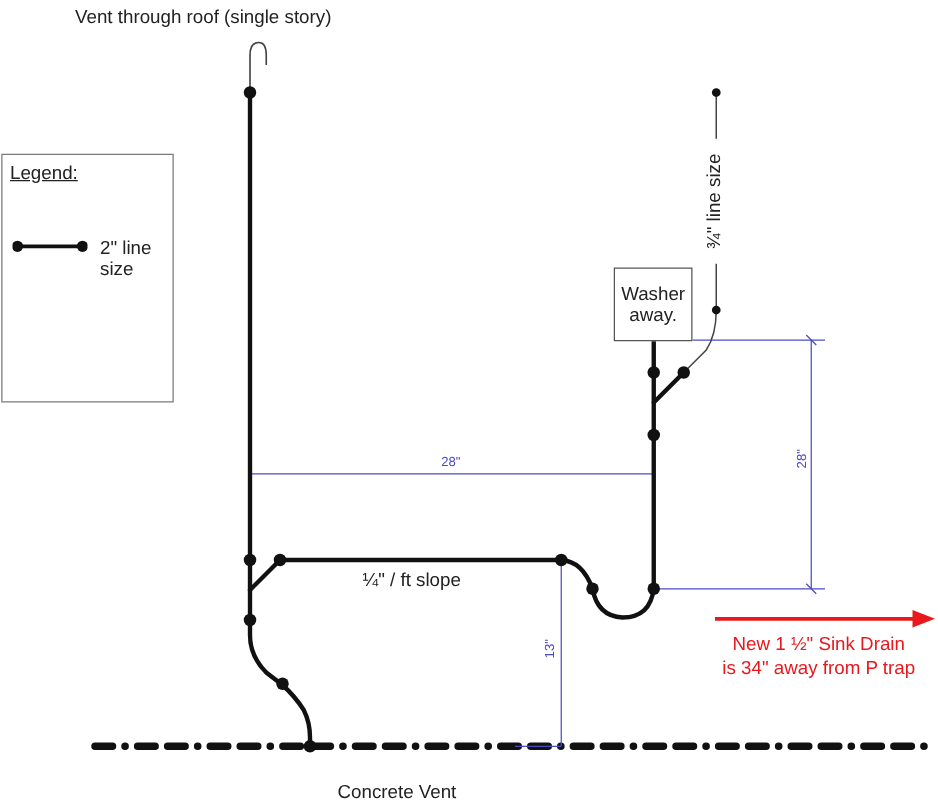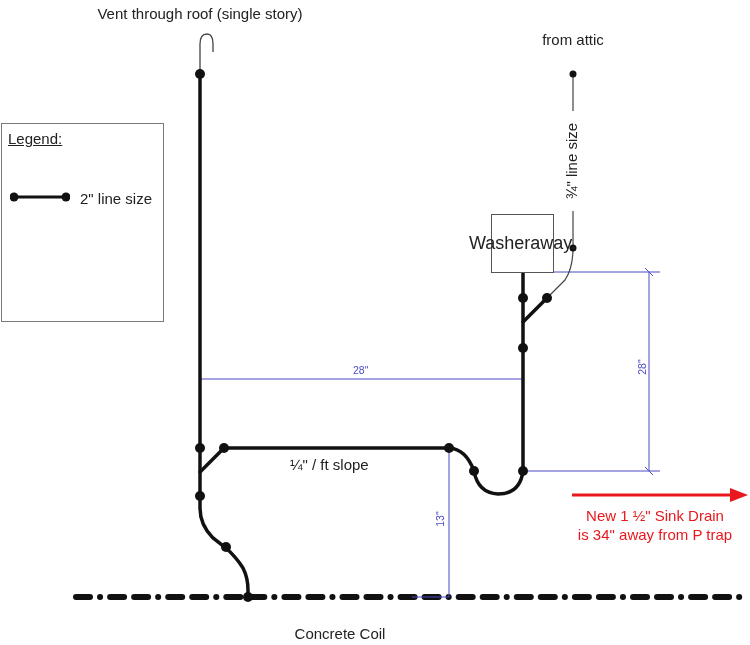--- a/index.html
+++ b/index.html
@@ -21,27 +21,26 @@
       width: 750px;
       height: 645px;
     }
     .label {
       position: absolute;
       font-family: "Liberation Sans", sans-serif;
       color: #222222;
       white-space: nowrap;
     }
     .label-center {
-      text-align: center;
     }
     .legend-box {
       position: absolute;
       left: 1px;
       top: 123px;
-      width: 163px;
+      width: 138px;
       height: 199px;
       border: 1.5px solid #7a7a7a;
       box-sizing: border-box;
       background: #ffffff;
     }
     .legend-title {
       position: absolute;
       left: 6px;
       top: 6px;
       font-size: 15px;
@@ -65,23 +64,24 @@
     .washer-box {
       position: absolute;
       left: 491px;
       top: 214px;
       width: 63px;
       height: 59px;
       border: 1.5px solid #555555;
       box-sizing: border-box;
       background: #ffffff;
       display: flex;
+      flex-direction: column;
       align-items: center;
       justify-content: center;
-      font-size: 18px;
+      font-size: 15px;
       line-height: 17px;
       color: #222222;
     }
     .dim-text {
       position: absolute;
       font-size: 10.5px;
       color: #4b4bc8;
       white-space: nowrap;
     }
     .rot {
@@ -162,33 +162,32 @@
 
   <g>
     <line x1="572" y1="495" x2="732" y2="495" stroke="#e8181c" stroke-width="3"></line>
     <polygon points="730,488 748,495 730,502" fill="#e8181c"></polygon>
   </g>
 </svg>
 
 <div class="label label-center" style="left:60px; top:5px; width:280px; font-size:15px;">Vent through roof (single story)</div>
 
 <div class="label label-center" style="left:503px; top:30px; width:140px; font-size:15px; line-height:19px;">
-  <div>from attic</div>
 </div>
 
 <div class="label rot" style="left:522px; top:152px; width:100px; height:18px; font-size:15px; text-align:center; background:#ffffff;">¾" line size</div>
 
 <div class="washer-box">
   <div>Washer</div>
   <div>away.</div>
 </div>
 
 <div class="label" style="left:290px; top:456px; font-size:15px;">¼" / ft slope</div>
 
-<div class="label label-center" style="left:270px; top:625px; width:140px; font-size:15px;">Concrete Coil</div>
+<div class="label label-center" style="left:270px; top:625px; width:140px; font-size:15px;">Concrete Vent</div>
 
 <div class="legend-box">
   <div class="legend-title">Legend:</div>
   <svg class="legend-sample" viewBox="0 0 60 14" width="60" height="14">
     <line x1="4" y1="7" x2="56" y2="7" stroke="#111111" stroke-width="3"></line>
     <circle cx="4" cy="7" r="4.5" fill="#111111"></circle>
     <circle cx="56" cy="7" r="4.5" fill="#111111"></circle>
   </svg>
   <div class="legend-text">2" line size</div>
 </div>

